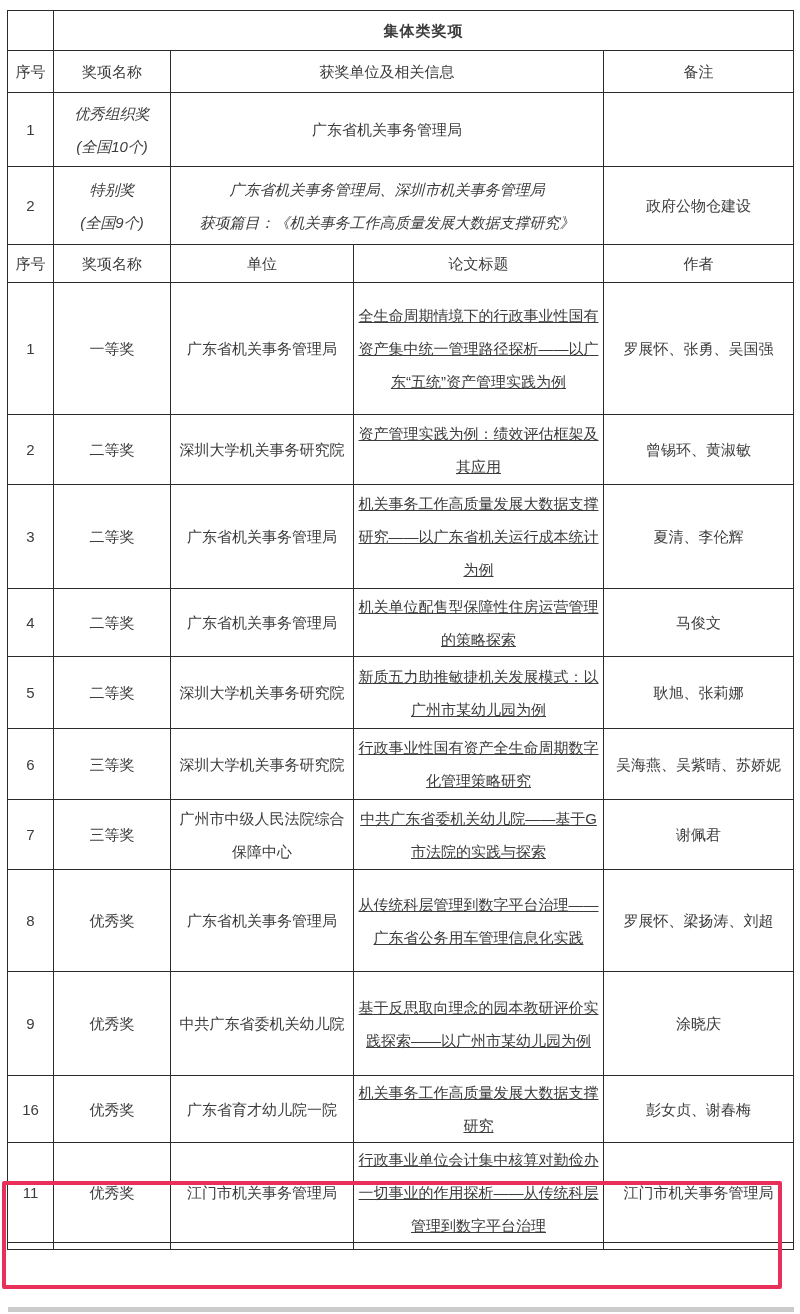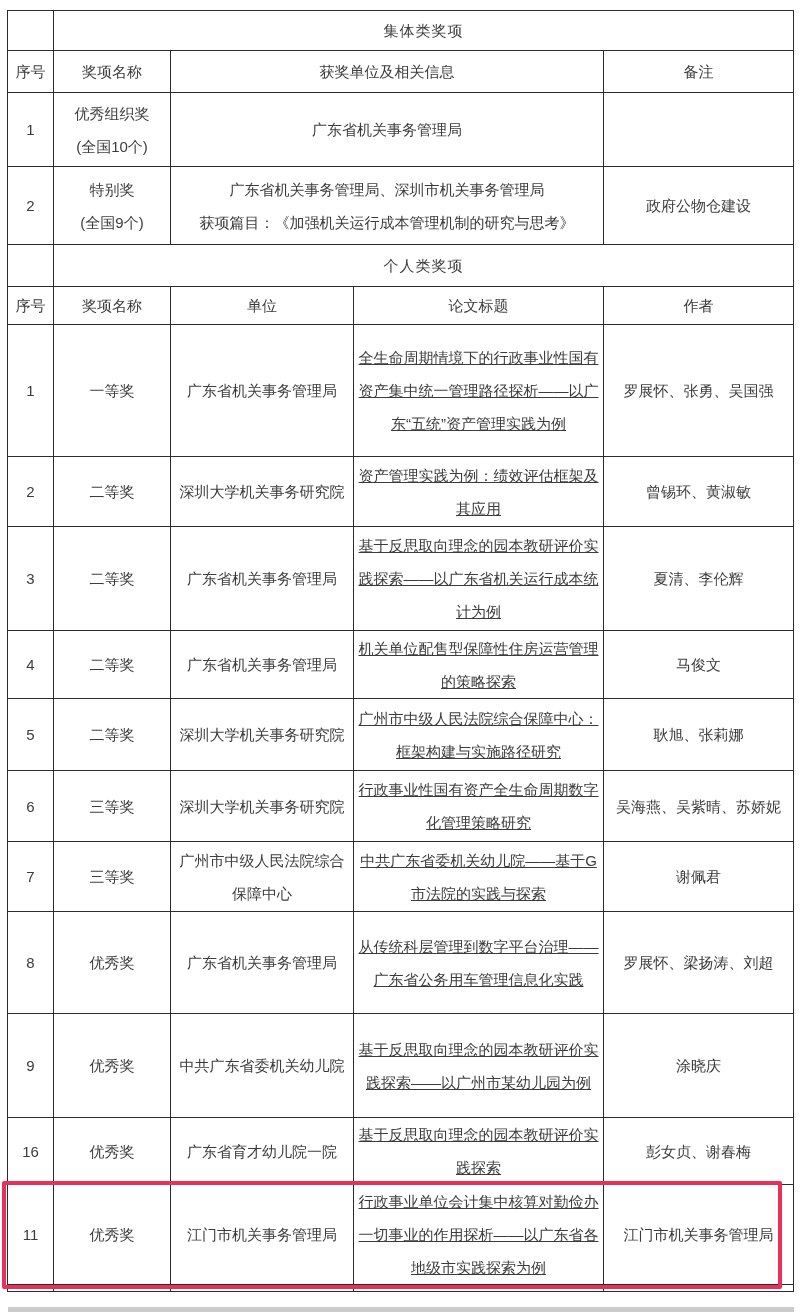--- a/index.html
+++ b/index.html
@@ -21,29 +21,29 @@
     font-size: 15px;
   }
   table.awards td {
     border: 1px solid #2b2b2b;
     vertical-align: middle;
     text-align: center;
     padding: 0 4px;
     line-height: 33px;
     overflow: hidden;
   }
-  td.section-title { font-weight: normal; letter-spacing: 1px; margin-top: 35px; }
+  td.section-title { font-weight: bold; letter-spacing: 1px; margin-top: 35px; }
   td.cell-left { text-align: left; }
   td.cell-unit { padding: 0 8px; }
   td.cell-title { padding: 0 13px; text-decoration: underline; }
   td.cell-info { padding: 0 10px; }
   td.cell-authors { padding: 0 2px; }
   tr.stub-row td { height: 7px; line-height: 0; padding: 0; }
 
-  .multiline div { line-height: 33px; }
+  .multiline div { line-height: 33px; font-style: italic; }
 
   .highlight-box {
     position: absolute;
     left: 2px; top: 1196px;
     width: 780px; height: 100px;
     border: 4px solid #e8305a;
     border-radius: 2px;
     pointer-events: none;
   }
   .bottom-band {
@@ -88,29 +88,25 @@
       <td></td>
     </tr>
     <tr style="height:78px">
       <td>2</td>
       <td class="multiline">
         <div>特别奖</div>
         <div>(全国9个)</div>
       </td>
       <td colspan="2" class="cell-left cell-info multiline">
         <div>广东省机关事务管理局、深圳市机关事务管理局</div>
-        <div>获项篇目：《加强机关运行成本管理机制的研究与思考》</div>
+        <div>获项篇目：《机关事务工作高质量发展大数据支撑研究》</div>
       </td>
       <td>政府公物仓建设</td>
     </tr>
 
-    <tr style="height:42px">
-      <td></td>
-      <td colspan="4" class="section-title">个人类奖项</td>
-    </tr>
     <tr style="height:38px">
       <td>序号</td>
       <td>奖项名称</td>
       <td>单位</td>
       <td>论文标题</td>
       <td>作者</td>
     </tr>
 
     <tr style="height:132px">
       <td>1</td>
@@ -123,35 +119,35 @@
       <td>2</td>
       <td>二等奖</td>
       <td class="cell-left cell-unit">深圳大学机关事务研究院</td>
       <td class="cell-left cell-title">资产管理实践为例：绩效评估框架及其应用</td>
       <td class="cell-authors">曾锡环、黄淑敏</td>
     </tr>
     <tr style="height:104px">
       <td>3</td>
       <td>二等奖</td>
       <td class="cell-left cell-unit">广东省机关事务管理局</td>
-      <td class="cell-left cell-title">基于反思取向理念的园本教研评价实践探索——以广东省机关运行成本统计为例</td>
+      <td class="cell-left cell-title">机关事务工作高质量发展大数据支撑研究——以广东省机关运行成本统计为例</td>
       <td class="cell-authors">夏清、李伦辉</td>
     </tr>
     <tr style="height:68px">
       <td>4</td>
       <td>二等奖</td>
       <td class="cell-left cell-unit">广东省机关事务管理局</td>
       <td class="cell-left cell-title">机关单位配售型保障性住房运营管理的策略探索</td>
       <td class="cell-authors">马俊文</td>
     </tr>
     <tr style="height:72px">
       <td>5</td>
       <td>二等奖</td>
       <td class="cell-left cell-unit">深圳大学机关事务研究院</td>
-      <td class="cell-left cell-title">广州市中级人民法院综合保障中心：框架构建与实施路径研究</td>
+      <td class="cell-left cell-title">新质五力助推敏捷机关发展模式：以广州市某幼儿园为例</td>
       <td class="cell-authors">耿旭、张莉娜</td>
     </tr>
     <tr style="height:71px">
       <td>6</td>
       <td>三等奖</td>
       <td class="cell-left cell-unit">深圳大学机关事务研究院</td>
       <td class="cell-left cell-title">行政事业性国有资产全生命周期数字化管理策略研究</td>
       <td class="cell-authors">吴海燕、吴紫晴、苏娇妮</td>
     </tr>
     <tr style="height:70px">
@@ -172,28 +168,28 @@
       <td>9</td>
       <td>优秀奖</td>
       <td class="cell-left cell-unit">中共广东省委机关幼儿院</td>
       <td class="cell-left cell-title">基于反思取向理念的园本教研评价实践探索——以广州市某幼儿园为例</td>
       <td class="cell-authors">涂晓庆</td>
     </tr>
     <tr style="height:66px">
       <td>16</td>
       <td>优秀奖</td>
       <td class="cell-left cell-unit">广东省育才幼儿院一院</td>
-      <td class="cell-left cell-title">基于反思取向理念的园本教研评价实践探索</td>
+      <td class="cell-left cell-title">机关事务工作高质量发展大数据支撑研究</td>
       <td class="cell-authors">彭女贞、谢春梅</td>
     </tr>
     <tr style="height:96px" id="row-11">
       <td>11</td>
       <td>优秀奖</td>
       <td class="cell-left cell-unit">江门市机关事务管理局</td>
-      <td class="cell-left cell-title">行政事业单位会计集中核算对勤俭办一切事业的作用探析——以广东省各地级市实践探索为例</td>
+      <td class="cell-left cell-title">行政事业单位会计集中核算对勤俭办一切事业的作用探析——从传统科层管理到数字平台治理</td>
       <td class="cell-authors">江门市机关事务管理局</td>
     </tr>
 
     <tr class="stub-row">
       <td></td>
           <td></td>
           <td></td>
           <td></td>
           <td></td>
     </tr>

